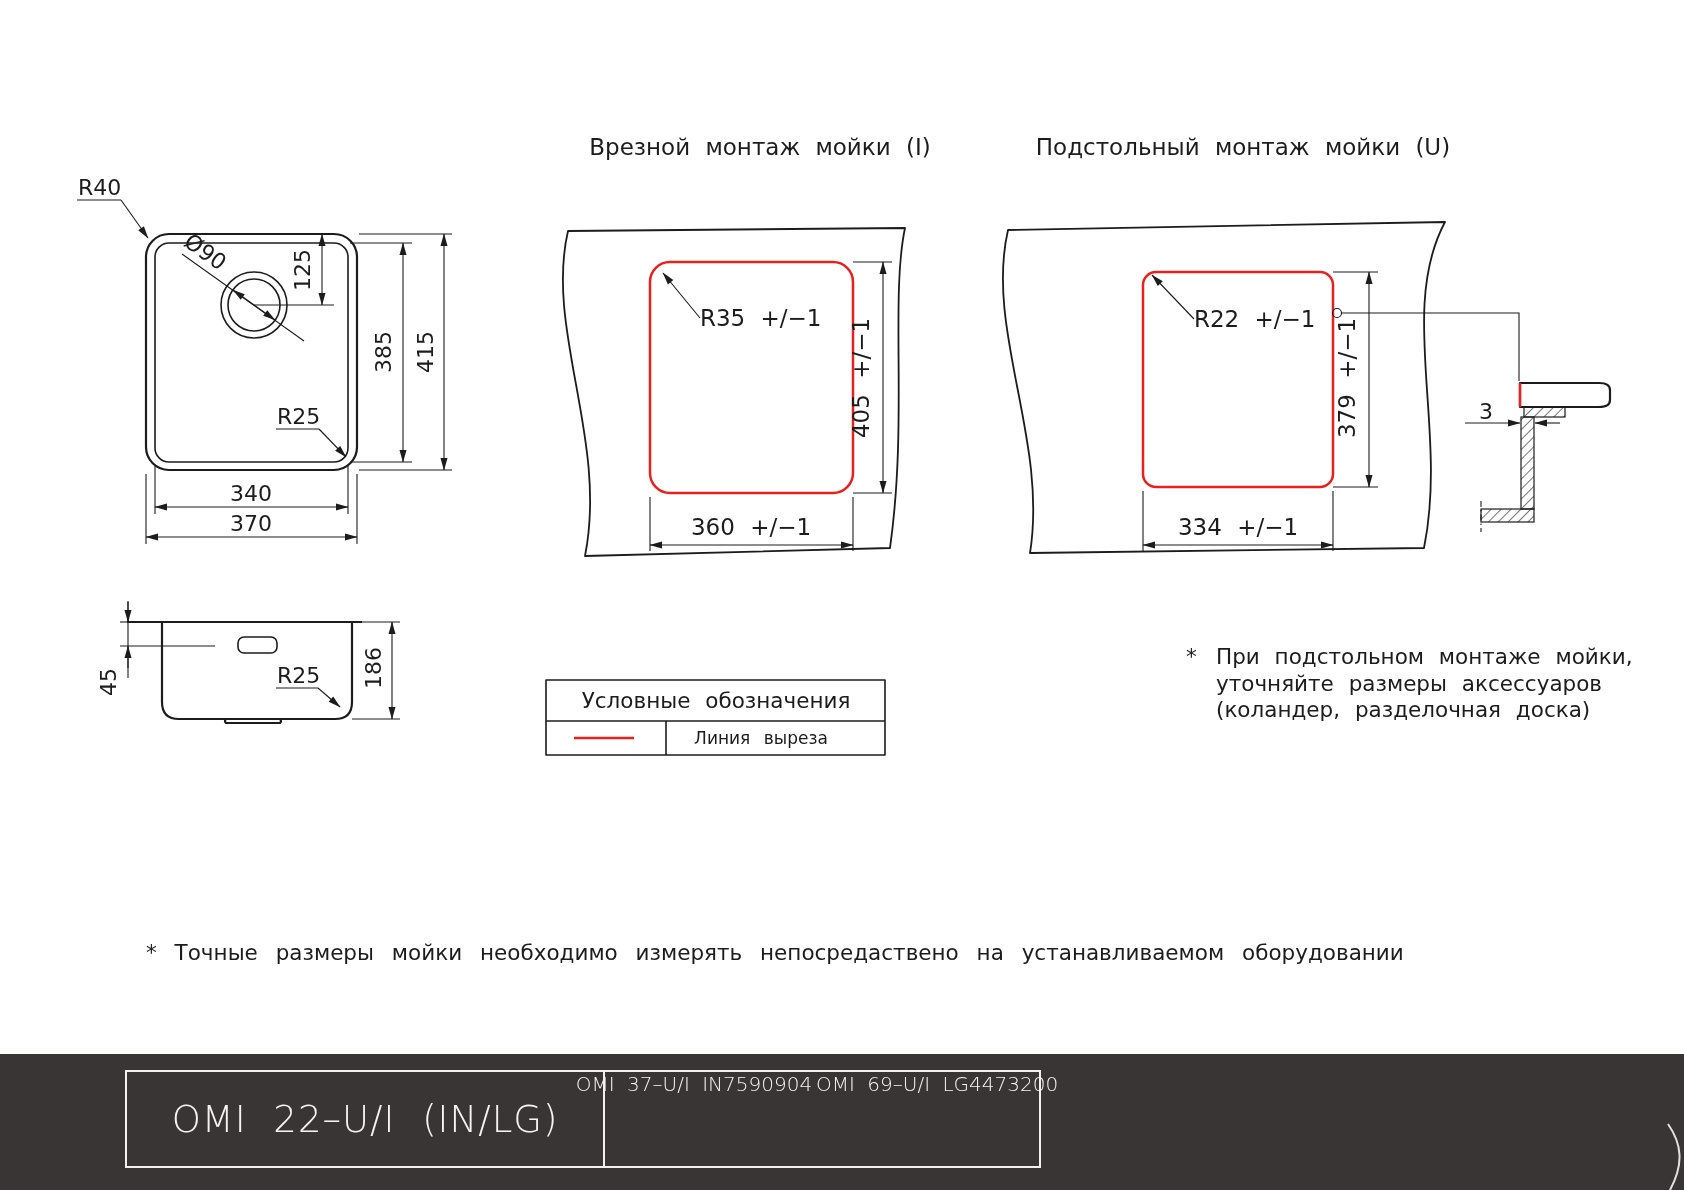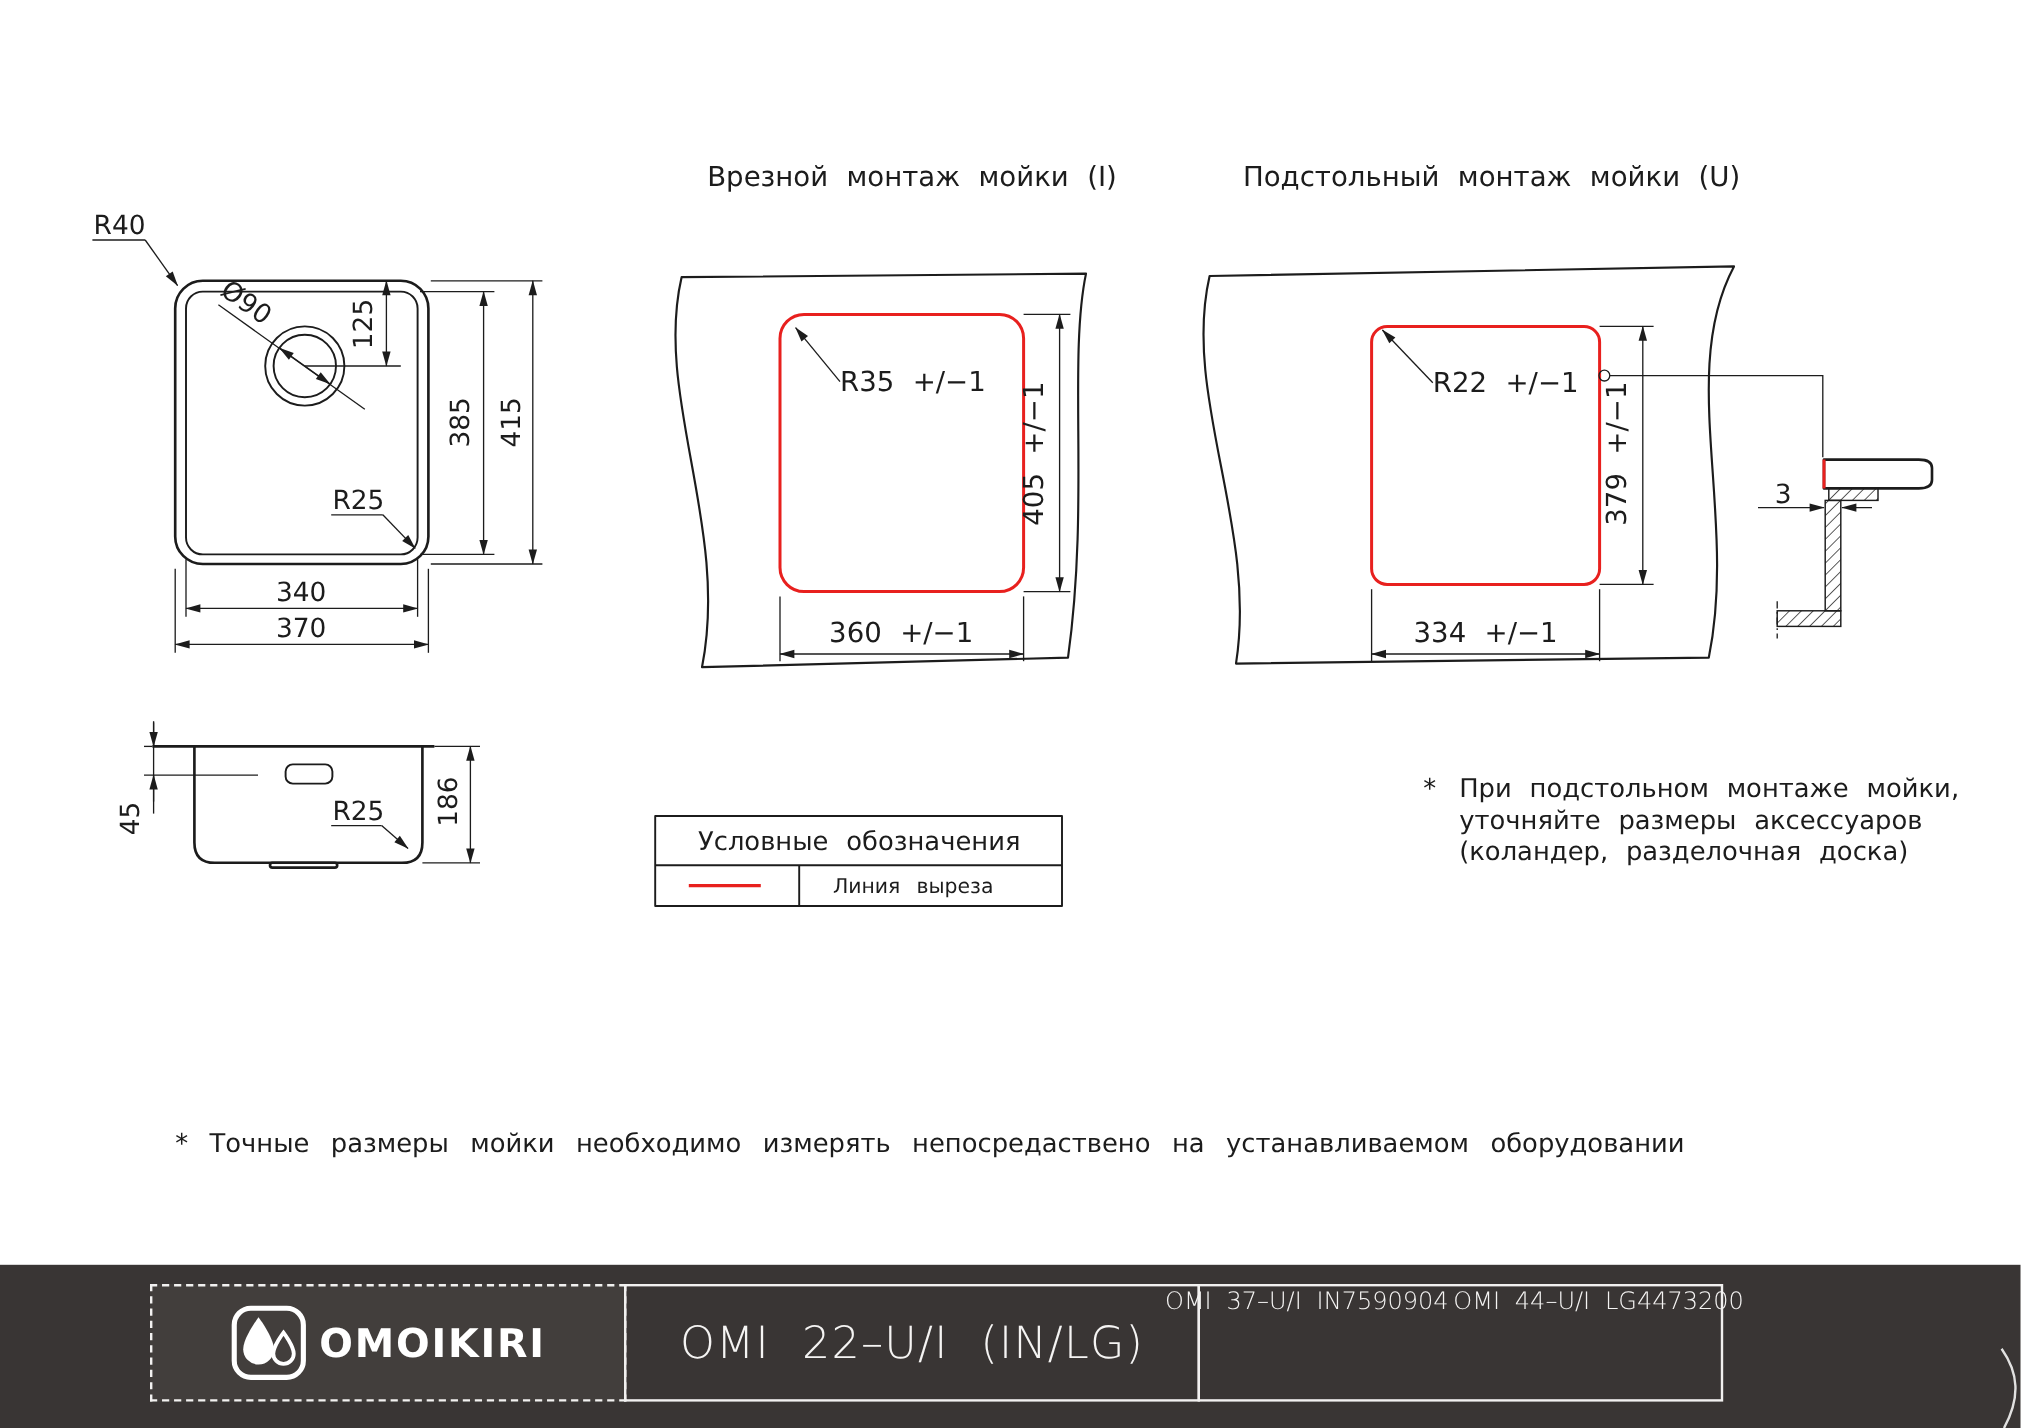--- a/index.html
+++ b/index.html
@@ -186,40 +186,30 @@
     <text class="t21" x="1216" y="664">При подстольном монтаже мойки,</text>
     <text class="t21" x="1216" y="691">уточняйте размеры аксессуаров</text>
     <text class="t21" x="1216" y="717">(коландер, разделочная доска)</text>
   </g>
   <text class="t21 note" x="146" y="960">* Точные размеры мойки необходимо измерять непосредаствено на устанавливаемом оборудовании</text>
 </svg>
 
 
 <div class="footer">
   <div class="tblock">
-    <div class="cell logo-cell">
-      <span class="logo-mark">
-        <svg viewBox="0 0 60 60" width="64" height="64">
-          <rect x="3" y="3" width="54" height="54" rx="13" fill="none" stroke="#fff" stroke-width="4"></rect>
-          <path d="M22,10 C22,10 10,26 10,35 a12,12 0 0 0 24,0 C34,26 22,10 22,10 Z" fill="#fff"></path>
-          <path d="M41.5,22 C41.5,22 33.5,32.5 33.5,38.5 a8,8 0 0 0 16,0 C49.5,32.5 41.5,22 41.5,22 Z" fill="none" stroke="#fff" stroke-width="3"></path>
-        </svg>
-      </span>
-      <span class="brand">OMOIKIRI</span>
-    </div>
     <div class="cell model-cell">
       <span>OMI 22–U/I (IN/LG)</span>
     </div>
     <div class="cell codes-cell">
       <div class="code-row">
         <span>OMI 37–U/I IN</span>
         <span>7590904</span>
       </div>
       <div class="code-row">
-        <span>OMI 44–U/I LG</span>
+        <span>OMI 69–U/I LG</span>
         <span>4473200</span>
       </div>
     </div>
   </div>
   <svg class="swoosh" viewBox="0 0 40 136">
     <path d="M26,136 C40,110 38,90 24,70" fill="none" stroke="#ffffff" stroke-width="2" opacity="0.85"></path>
   </svg>
 </div>
 
 </div>

